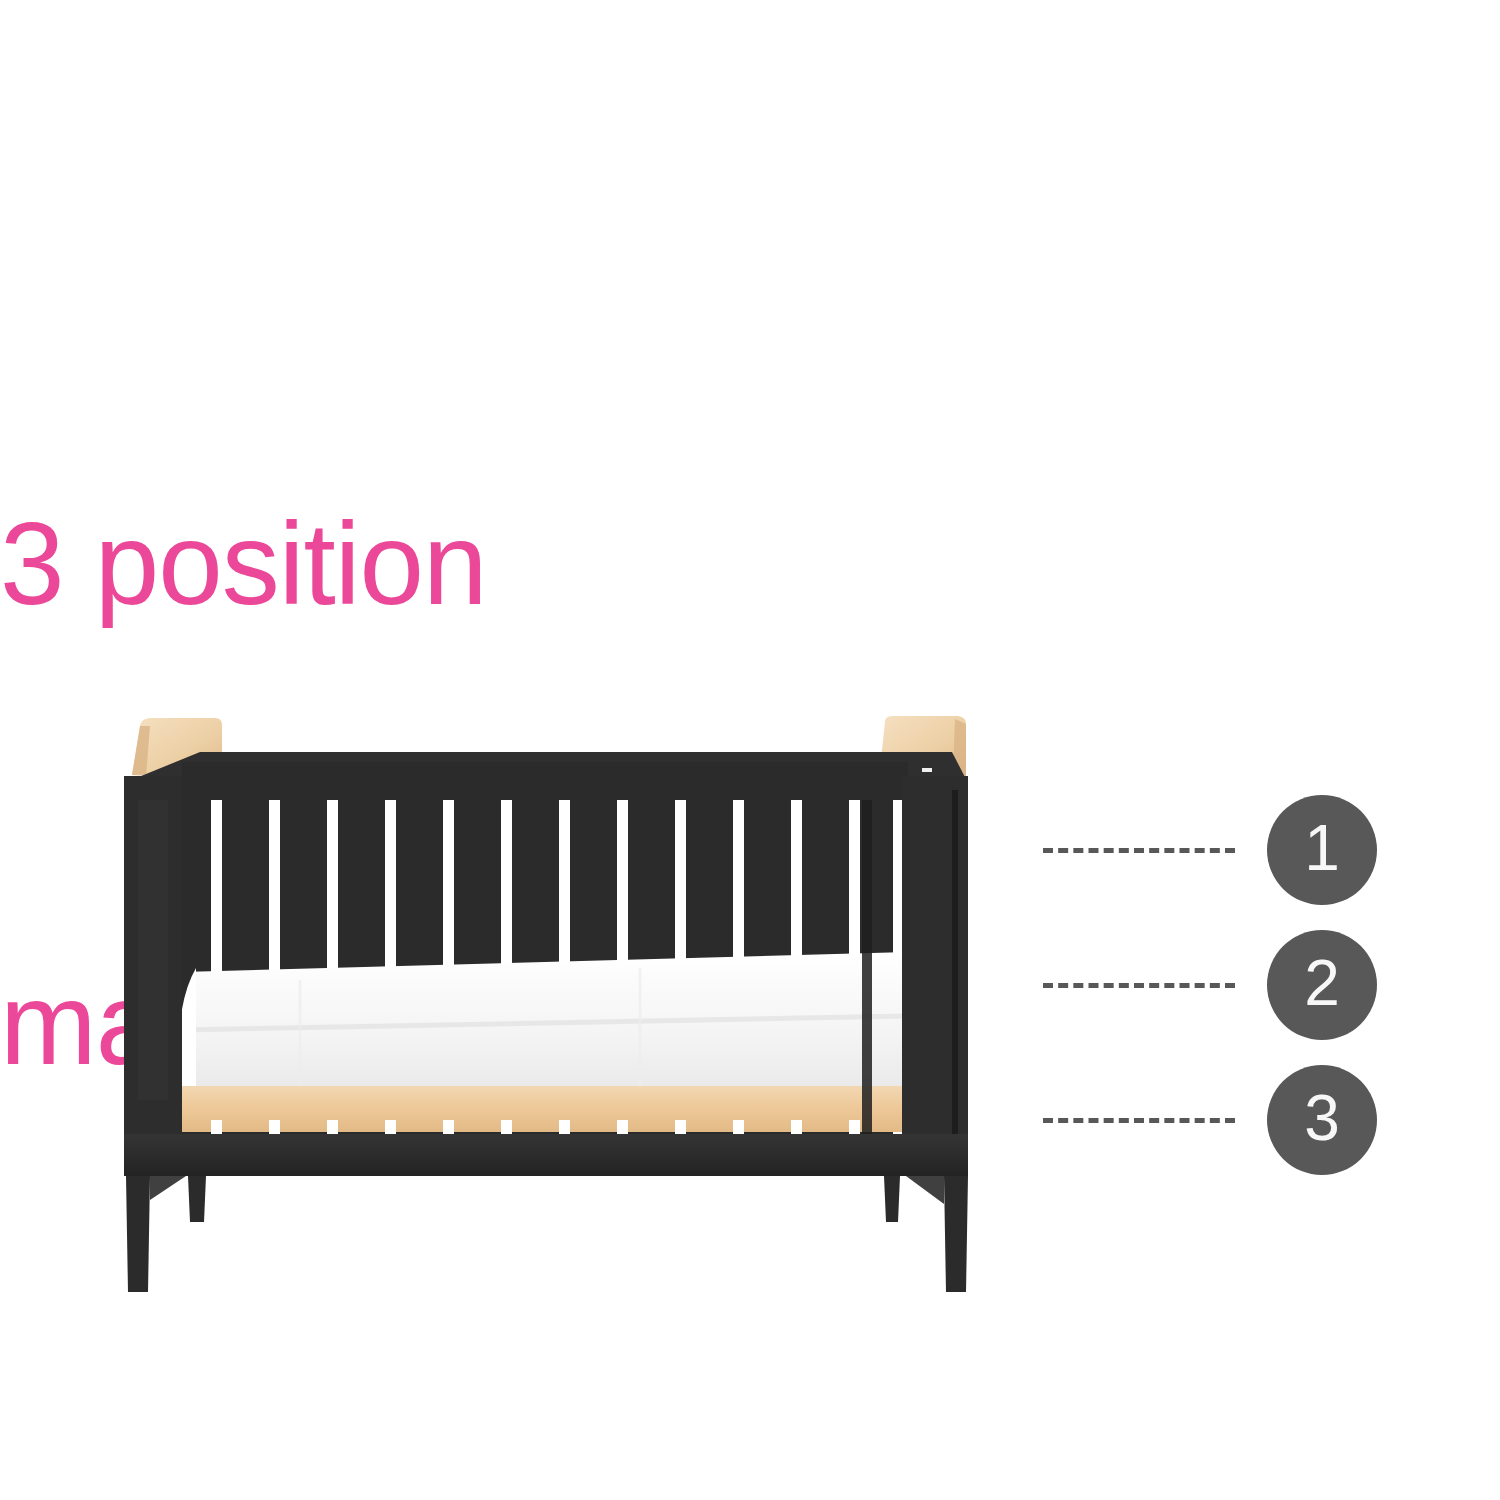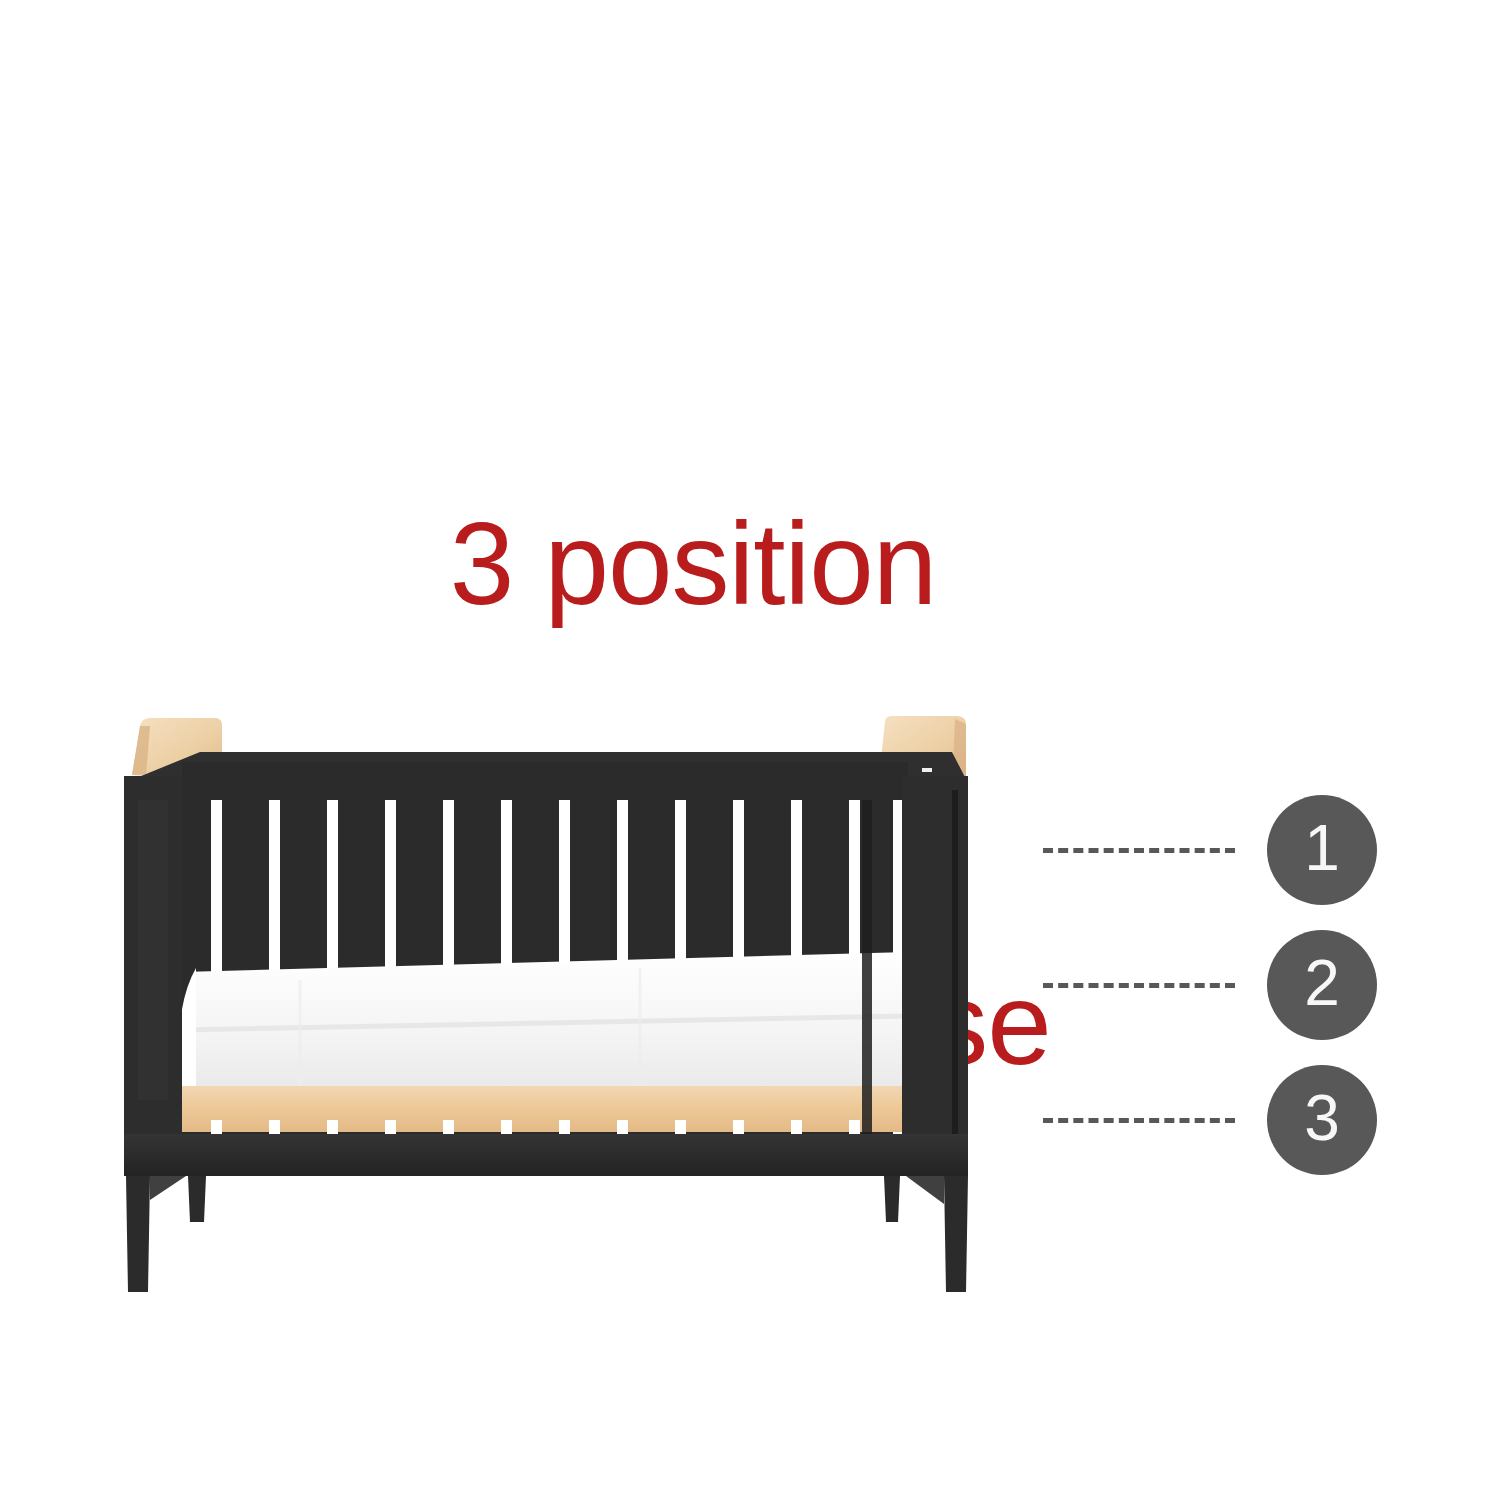--- a/index.html
+++ b/index.html
@@ -18,22 +18,21 @@
     background: #ffffff;
     overflow: hidden;
   }
 
   
   #title-block {
     position: absolute;
     left: 0;
     top: 182px;
     width: 1386px;
-    text-align: center;
-    color: #b91c1c;
+    color: #ec4899;
     font-size: 116px;
     line-height: 1.32;
     font-weight: 400;
     letter-spacing: -1px;
     white-space: pre;
   }
   .title-line { display: block; }
 
   
   #crib {

